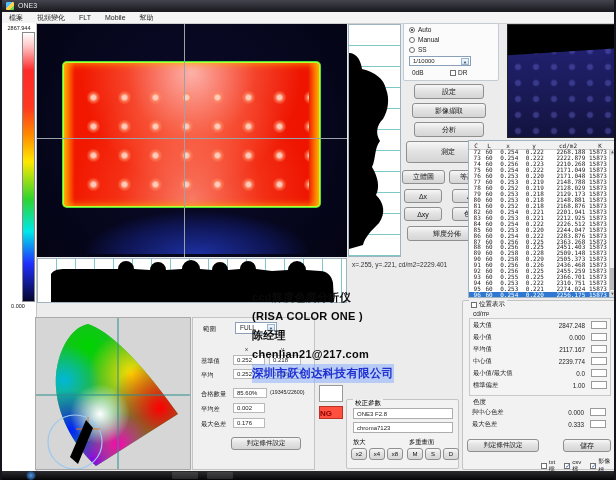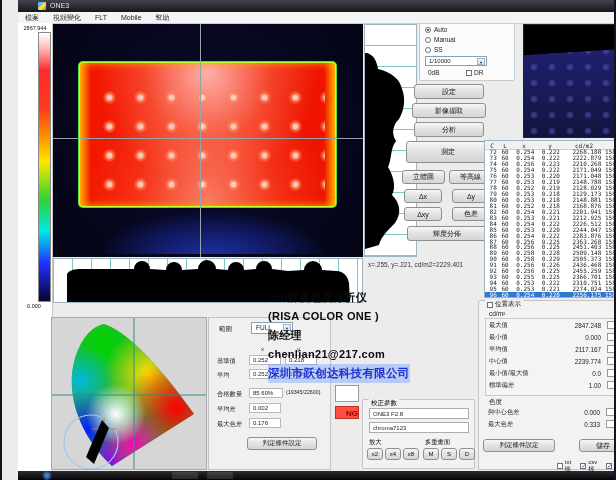--- a/index.html
+++ b/index.html
@@ -1,19 +1,19 @@
 <!DOCTYPE html>
 <html><head>
 <meta charset="utf-8">
 <style>
   html,body{margin:0;padding:0;background:#555;}
   #screen{position:relative;width:616px;height:480px;overflow:hidden;
     font-family:"Liberation Sans",sans-serif;background:#ececec;
     border-left:2px solid #14141c;border-right:2px solid #14141c;box-sizing:border-box;}
-  .abs{position:absolute;margin-left:16px;}
+  .abs{position:absolute;}
   
   #titlebar{left:0;top:0;width:616px;height:12px;background:linear-gradient(#44444e,#17171d);
     color:#e6e6e6;font-size:7px;line-height:12px;}
   #title-icon{left:4px;top:2px;width:8px;height:8px;
     background:linear-gradient(135deg,#4fc3ff 0 40%,#ffd24f 40% 70%,#62d94f 70%);border-radius:1px;}
   #title-text{left:16px;top:0;height:12px;line-height:12px;}
   #menubar{left:0;top:12px;width:616px;height:11px;background:#f4f4f4;border-bottom:1px solid #d0d0d0;
     display:flex;align-items:center;font-size:7px;color:#222;}
   .menu-item{padding:0 7px;height:11px;line-height:11px;}
   
@@ -110,21 +110,21 @@
   #range-select{position:absolute;left:42px;top:4px;width:42px;height:12px;background:#fff;border:1px solid #8aa0b8;
     font-size:6.5px;line-height:10px;padding-left:4px;box-sizing:border-box;}
   .fcolhead{position:absolute;top:28px;font-size:6px;color:#333;}
   .ffield{position:absolute;width:32px;height:10px;background:#fff;border:1px solid #b9b9b9;font-size:6px;
     line-height:9px;padding-left:3px;box-sizing:border-box;color:#222;}
   .flabel{position:absolute;font-size:6.3px;}
   #judge-btn2{left:38px;top:119px;width:70px;height:13px;font-size:6.5px;}
   
   #result-blank{left:317px;top:385px;width:24px;height:17px;background:#fff;border:1px solid #999;box-sizing:border-box;}
   #result-ng{left:317px;top:406px;width:24px;height:13px;background:#ff5040;color:#8b0000;font-weight:bold;
-    font-size:8px;line-height:13px;text-align:right;border:1px solid #c03022;box-sizing:border-box;}
+    font-size:8px;line-height:13px;text-align:left;border:1px solid #c03022;box-sizing:border-box;}
   
   #calib-panel{left:344px;top:399px;width:113px;height:70px;}
   #calib-title{position:absolute;left:6px;top:-1px;font-size:6.5px;background:#f2f2f2;padding:0 2px;}
   .calib-field{position:absolute;left:6px;width:100px;height:11px;background:#fff;border:1px solid #adadad;
     font-size:6px;line-height:10px;padding-left:3px;box-sizing:border-box;color:#222;}
   #calib-zoom-label{position:absolute;left:6px;top:38px;font-size:6.3px;}
   #calib-multi-label{position:absolute;left:62px;top:38px;font-size:6.3px;}
   #zoom-btns{position:absolute;left:4px;top:48px;display:flex;gap:2px;}
   #multi-btns{position:absolute;left:60px;top:48px;display:flex;gap:2px;}
   .mini-btn{position:static;width:16px;height:12px;font-size:6px;}

